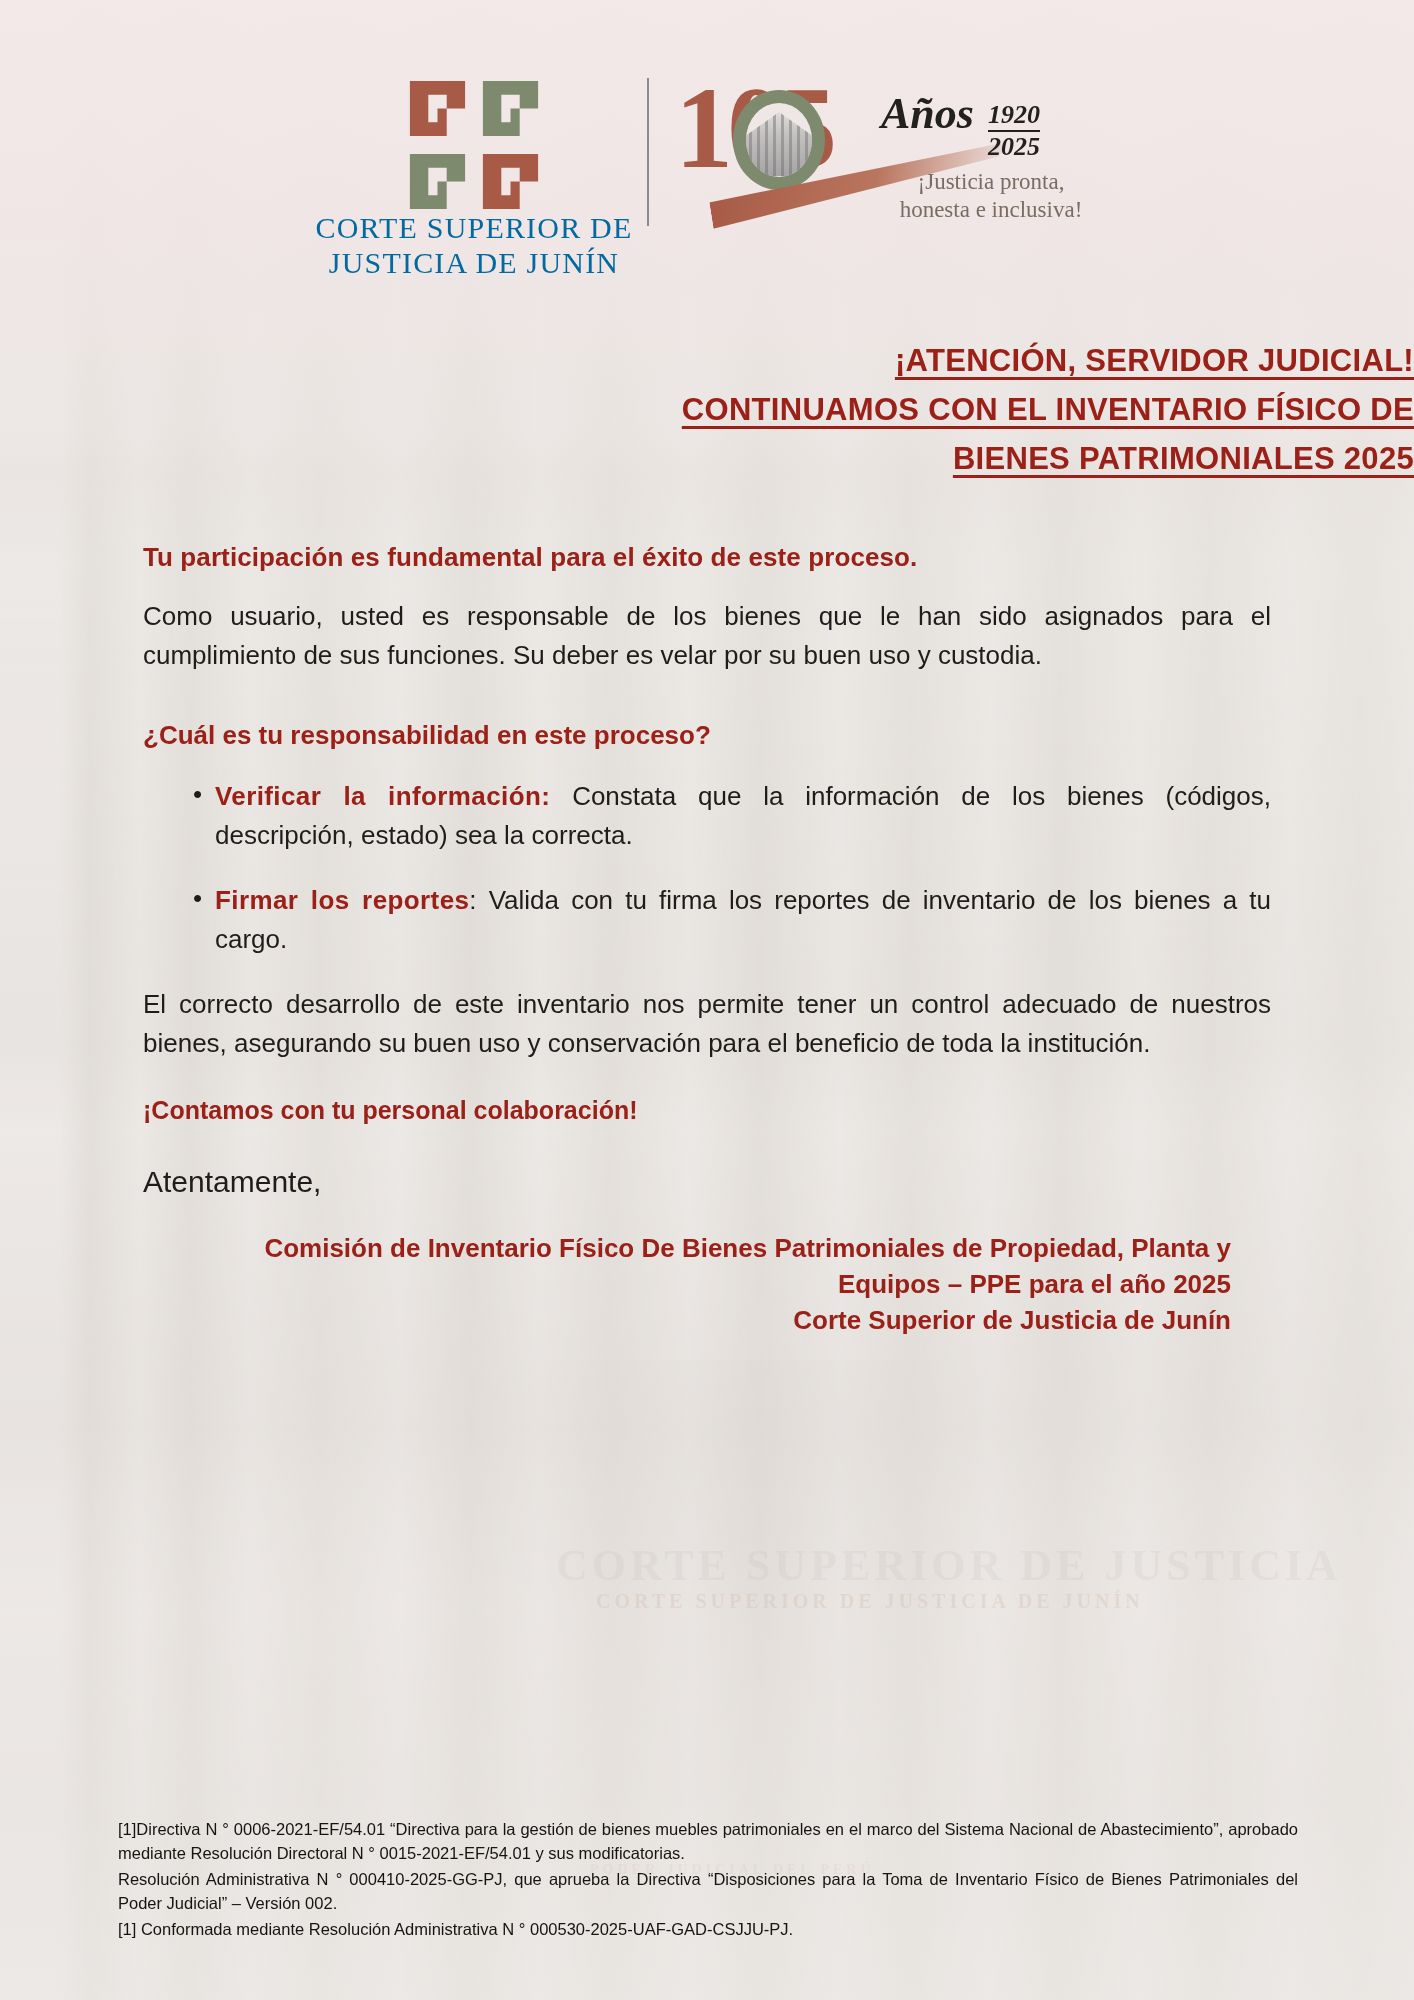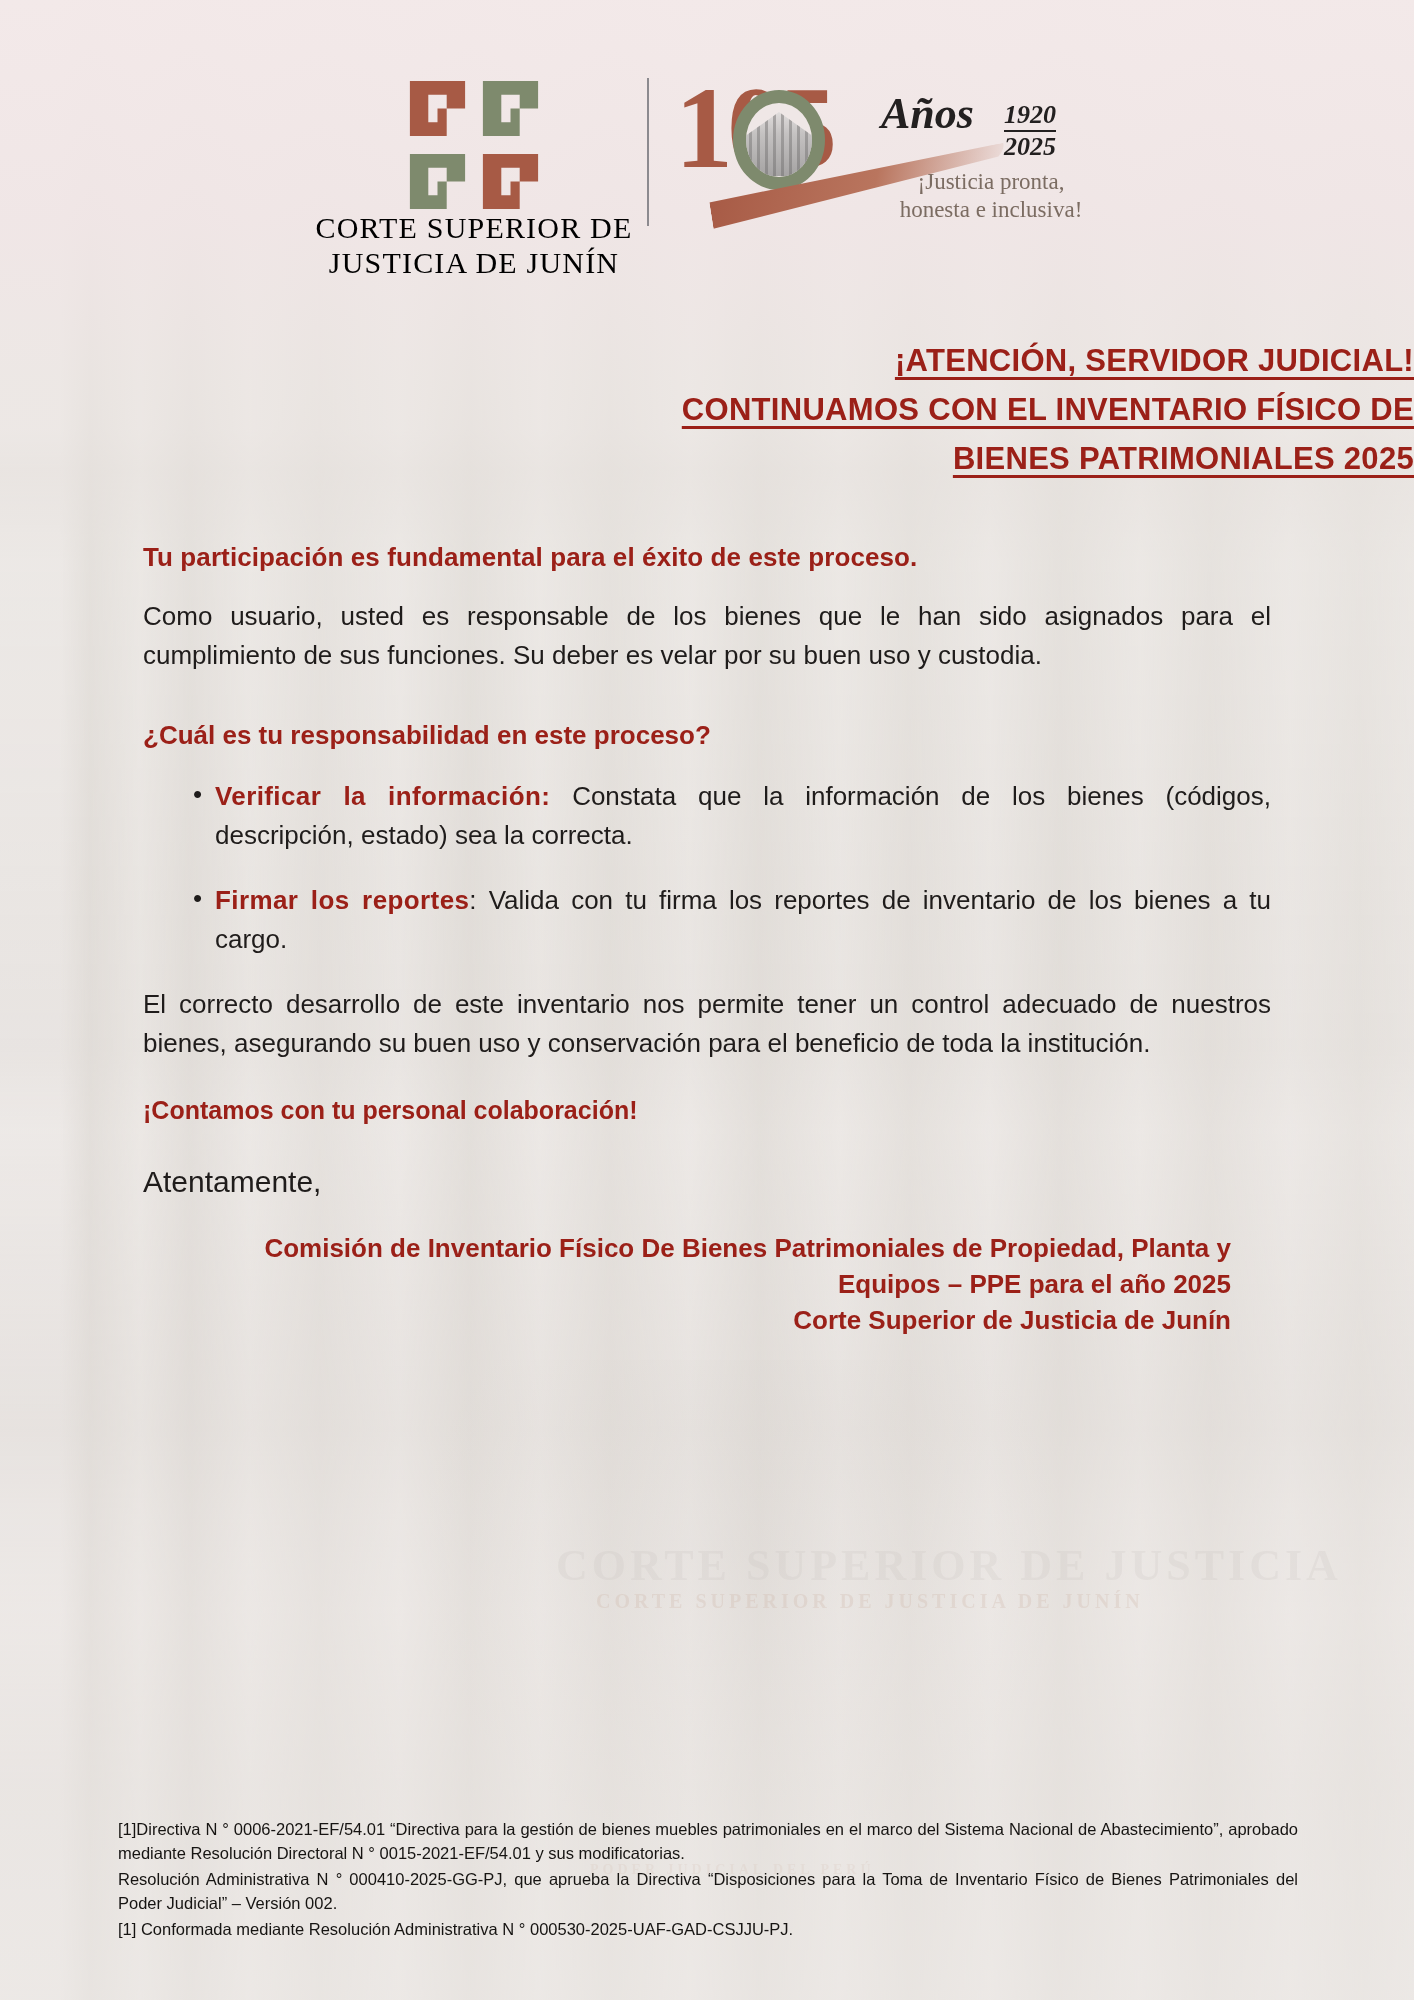--- a/index.html
+++ b/index.html
@@ -140,21 +140,21 @@
   }
   .pj-cell { position: relative; width: 100%; height: 100%; }
   .pj-cell svg { display: block; width: 100%; height: 100%; }
   .csj-name {
     margin-top: 12px;
     text-align: center;
     font-family: "Liberation Serif", serif;
     font-size: 30px;
     line-height: 1.18;
     letter-spacing: 1.2px;
-    color: #000000;
+    color: #0369a1;
   }
   .divider-vert {
     width: 2px;
     height: 148px;
     background: #8c8a8f;
     margin: 4px 26px 0 8px;
   }
   .logo-right {
     position: relative;
     width: 430px;
@@ -210,21 +210,21 @@
     border-radius: 0 0 60% 0 / 0 0 100% 0;
     transform: rotate(-9deg);
     clip-path: polygon(0% 28%, 100% 0%, 100% 26%, 0% 86%);
   }
   .anniv-words {
     position: absolute;
     left: 206px;
     top: 18px;
     display: flex;
     align-items: flex-start;
-    gap: 30px;
+    gap: 14px;
   }
   .anniv-anos {
     font-family: "Liberation Serif", serif;
     font-style: italic;
     font-weight: bold;
     font-size: 44px;
     color: #232020;
     line-height: 1;
   }
   .anniv-years {

